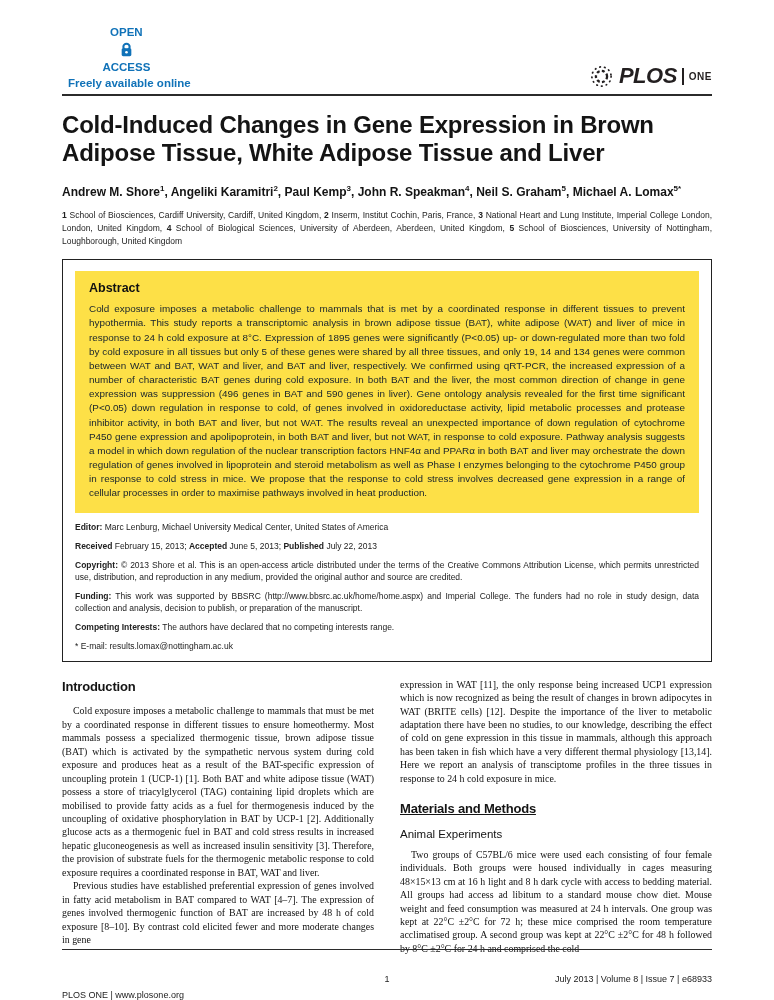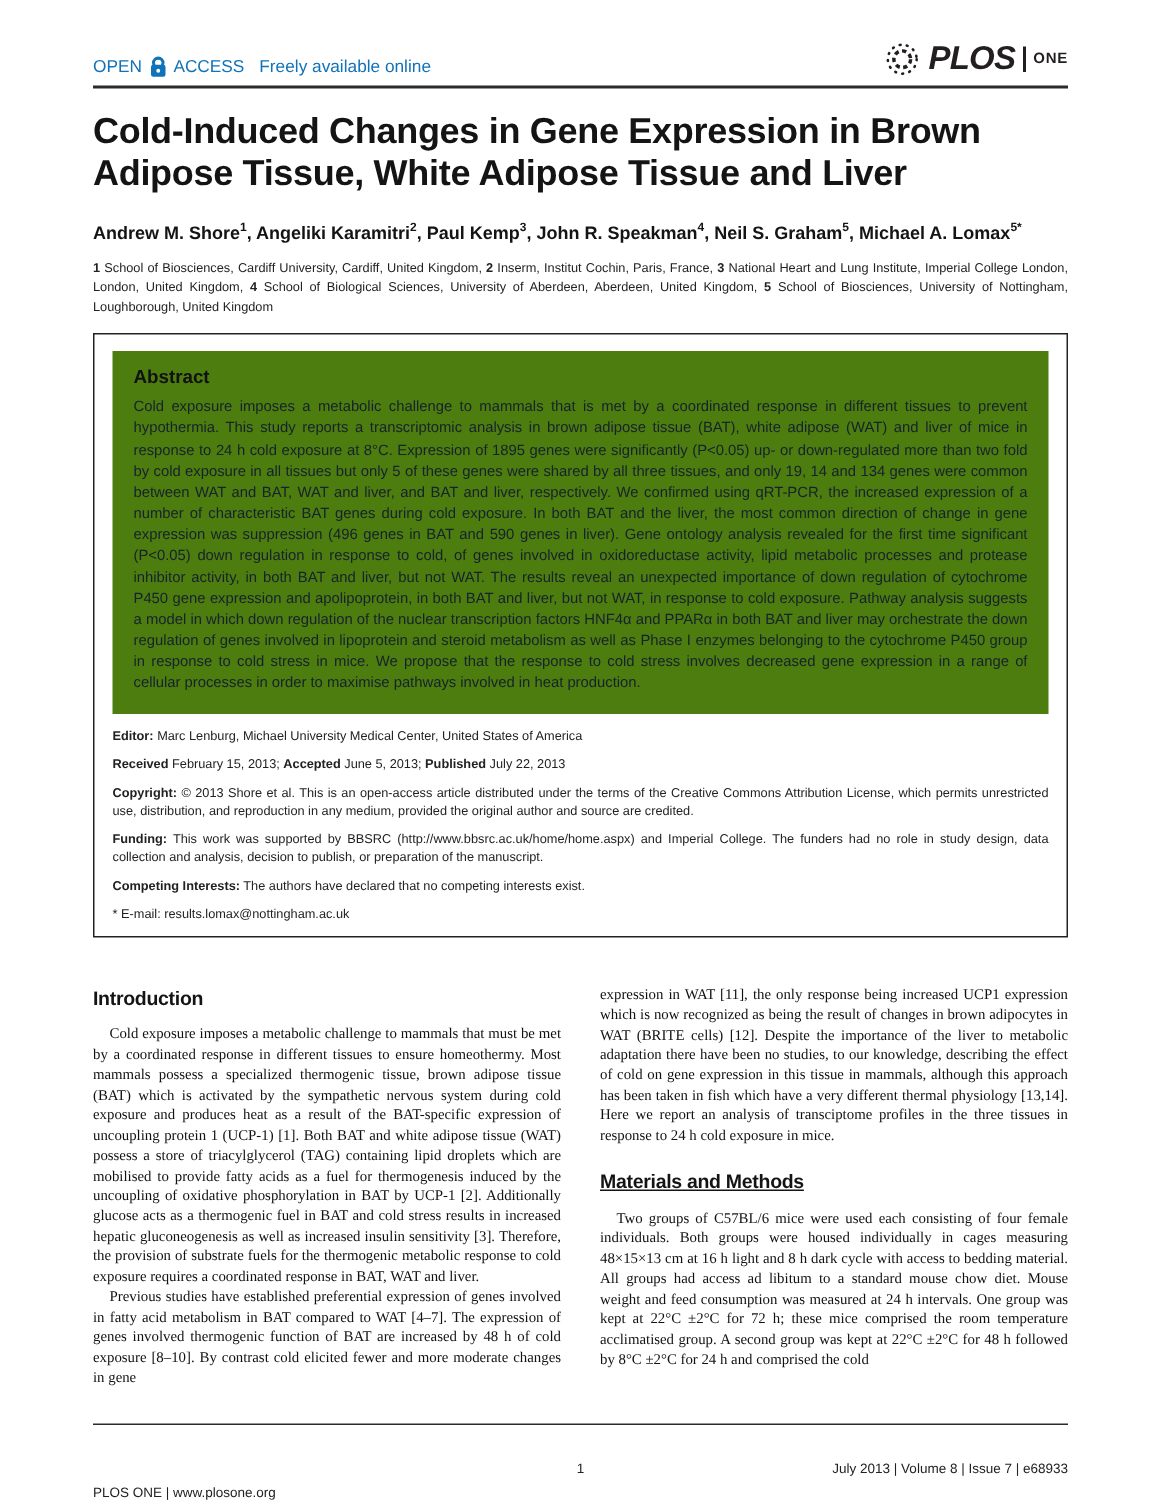--- a/index.html
+++ b/index.html
@@ -7,44 +7,44 @@
   body {
     width:774px; height:1000px; position:relative;
     background:#ffffff; color:#1a1a1a;
     font-family:"Liberation Sans", sans-serif;
   }
   .page { position:absolute; inset:0; padding:26px 62px 0; }
 
   
   .topbar { display:flex; justify-content:space-between; align-items:flex-end;
             padding-bottom:5px; border-bottom:2px solid #2b2b2b; }
-  .oa { color:#1072B8; font-weight:normal; font-size:11.5px; display:flex; align-items:center; gap:4px; }
+  .oa { color:#1072B8; font-weight:bold; font-size:11.5px; display:flex; align-items:center; gap:4px;flex-direction:column; }
   .oa .tagline { margin-left:6px; }
   .logo { display:flex; align-items:center; gap:5px; color:#231F20; }
   .logo .plos { font-size:22px; font-weight:bold; letter-spacing:-0.5px;font-style:italic; }
   .logo .divider { width:2px; height:17px; background:#231F20; }
   .logo .one { font-size:10px; font-weight:bold; letter-spacing:0.5px; }
 
   
   .title { margin-top:15px; font-size:24px; font-weight:bold; line-height:1.17;
            letter-spacing:-0.2px; color:#141414; }
   .authors { margin-top:13px; font-size:12px; font-weight:bold; line-height:1.4; color:#141414; }
   .authors sup { font-size:8px; }
   .affils { margin-top:8px; font-size:8.5px; line-height:1.5; text-align:justify; color:#222; }
 
   
   .metabox { margin-top:12px; border:1.5px solid #222; padding:11px 12px 8px; }
-  .abstract { background:#4d7c0f; padding:10px 14px 13px; }
+  .abstract { background:#fde047; padding:10px 14px 13px; }
   .abstract h2 { margin:0 0 7px; font-size:12.5px; color:#111; }
   .abstract p { margin:0; font-size:9.9px; line-height:1.43; text-align:justify; color:#16222c; }
   .meta p { margin:7px 0 0; font-size:8.5px; line-height:1.4; text-align:justify; color:#222; }
   .meta p:first-child { margin-top:9px; }
 
   
-  .columns { display:flex; gap:26px; margin-top:32px; }
+  .columns { display:flex; gap:26px; margin-top:16px; }
   .col { flex:1; font-family:"Liberation Serif", serif; font-size:9.9px;
          line-height:1.36; text-align:justify; color:#111; }
   .col h2 { font-family:"Liberation Sans", sans-serif; font-size:13px; font-weight:bold;
             margin:0 0 9px; letter-spacing:-0.2px; color:#141414; }
   .col h2.mt { margin-top:15px;text-decoration:underline; }
   .col h3 { font-family:"Liberation Sans", sans-serif; font-size:11.5px; font-weight:normal;
             margin:0 0 5px; color:#141414; }
   .col p { margin:0; }
   .col p.indent { text-indent:11px; }
 
@@ -97,34 +97,35 @@
   <div class="metabox">
     <div class="abstract">
       <h2>Abstract</h2>
       <p>Cold exposure imposes a metabolic challenge to mammals that is met by a coordinated response in different tissues to prevent hypothermia. This study reports a transcriptomic analysis in brown adipose tissue (BAT), white adipose (WAT) and liver of mice in response to 24 h cold exposure at 8°C. Expression of 1895 genes were significantly (P&lt;0.05) up- or down-regulated more than two fold by cold exposure in all tissues but only 5 of these genes were shared by all three tissues, and only 19, 14 and 134 genes were common between WAT and BAT, WAT and liver, and BAT and liver, respectively. We confirmed using qRT-PCR, the increased expression of a number of characteristic BAT genes during cold exposure. In both BAT and the liver, the most common direction of change in gene expression was suppression (496 genes in BAT and 590 genes in liver). Gene ontology analysis revealed for the first time significant (P&lt;0.05) down regulation in response to cold, of genes involved in oxidoreductase activity, lipid metabolic processes and protease inhibitor activity, in both BAT and liver, but not WAT. The results reveal an unexpected importance of down regulation of cytochrome P450 gene expression and apolipoprotein, in both BAT and liver, but not WAT, in response to cold exposure. Pathway analysis suggests a model in which down regulation of the nuclear transcription factors HNF4α and PPARα in both BAT and liver may orchestrate the down regulation of genes involved in lipoprotein and steroid metabolism as well as Phase I enzymes belonging to the cytochrome P450 group in response to cold stress in mice. We propose that the response to cold stress involves decreased gene expression in a range of cellular processes in order to maximise pathways involved in heat production.</p>
     </div>
     <div class="meta">
       <p><b>Editor:</b><span> Marc Lenburg, Michael University Medical Center, United States of America</span></p>
       <p><b>Received</b><span> February 15, 2013; </span><b>Accepted</b><span> June 5, 2013; </span><b>Published</b><span> July 22, 2013</span></p>
       <p><b>Copyright:</b><span> © 2013 Shore et al. This is an open-access article distributed under the terms of the Creative Commons Attribution License, which permits unrestricted use, distribution, and reproduction in any medium, provided the original author and source are credited.</span></p>
       <p><b>Funding:</b><span> This work was supported by BBSRC (http://www.bbsrc.ac.uk/home/home.aspx) and Imperial College. The funders had no role in study design, data collection and analysis, decision to publish, or preparation of the manuscript.</span></p>
-      <p><b>Competing Interests:</b><span> The authors have declared that no competing interests exist.</span></p>
+      <p><b>Competing Interests:</b><span> The authors have declared that no competing interests range.</span></p>
       <p>* E-mail: results.lomax@nottingham.ac.uk</p>
     </div>
   </div>
 
   <div class="columns">
     <div class="col">
       <h2>Introduction</h2>
       <p class="indent">Cold exposure imposes a metabolic challenge to mammals that must be met by a coordinated response in different tissues to ensure homeothermy. Most mammals possess a specialized thermogenic tissue, brown adipose tissue (BAT) which is activated by the sympathetic nervous system during cold exposure and produces heat as a result of the BAT-specific expression of uncoupling protein 1 (UCP-1) [1]. Both BAT and white adipose tissue (WAT) possess a store of triacylglycerol (TAG) containing lipid droplets which are mobilised to provide fatty acids as a fuel for thermogenesis induced by the uncoupling of oxidative phosphorylation in BAT by UCP-1 [2]. Additionally glucose acts as a thermogenic fuel in BAT and cold stress results in increased hepatic gluconeogenesis as well as increased insulin sensitivity [3]. Therefore, the provision of substrate fuels for the thermogenic metabolic response to cold exposure requires a coordinated response in BAT, WAT and liver.</p>
       <p class="indent">Previous studies have established preferential expression of genes involved in fatty acid metabolism in BAT compared to WAT [4–7]. The expression of genes involved thermogenic function of BAT are increased by 48 h of cold exposure [8–10]. By contrast cold elicited fewer and more moderate changes in gene</p>
     </div>
     <div class="col">
       <p>expression in WAT [11], the only response being increased UCP1 expression which is now recognized as being the result of changes in brown adipocytes in WAT (BRITE cells) [12]. Despite the importance of the liver to metabolic adaptation there have been no studies, to our knowledge, describing the effect of cold on gene expression in this tissue in mammals, although this approach has been taken in fish which have a very different thermal physiology [13,14]. Here we report an analysis of transciptome profiles in the three tissues in response to 24 h cold exposure in mice.</p>
       <h2 class="mt">Materials and Methods</h2>
+      <h3>Animal Experiments</h3>
       <p class="indent">Two groups of C57BL/6 mice were used each consisting of four female individuals. Both groups were housed individually in cages measuring 48×15×13 cm at 16 h light and 8 h dark cycle with access to bedding material. All groups had access ad libitum to a standard mouse chow diet. Mouse weight and feed consumption was measured at 24 h intervals. One group was kept at 22°C ±2°C for 72 h; these mice comprised the room temperature acclimatised group. A second group was kept at 22°C ±2°C for 48 h followed by 8°C ±2°C for 24 h and comprised the cold</p>
     </div>
   </div>
 
   <div class="footrule"></div>
   <div class="footer">
     <span class="left">PLOS ONE | www.plosone.org</span>
     <span class="pagenum">1</span>
     <span class="right">July 2013 | Volume 8 | Issue 7 | e68933</span>
   </div>

